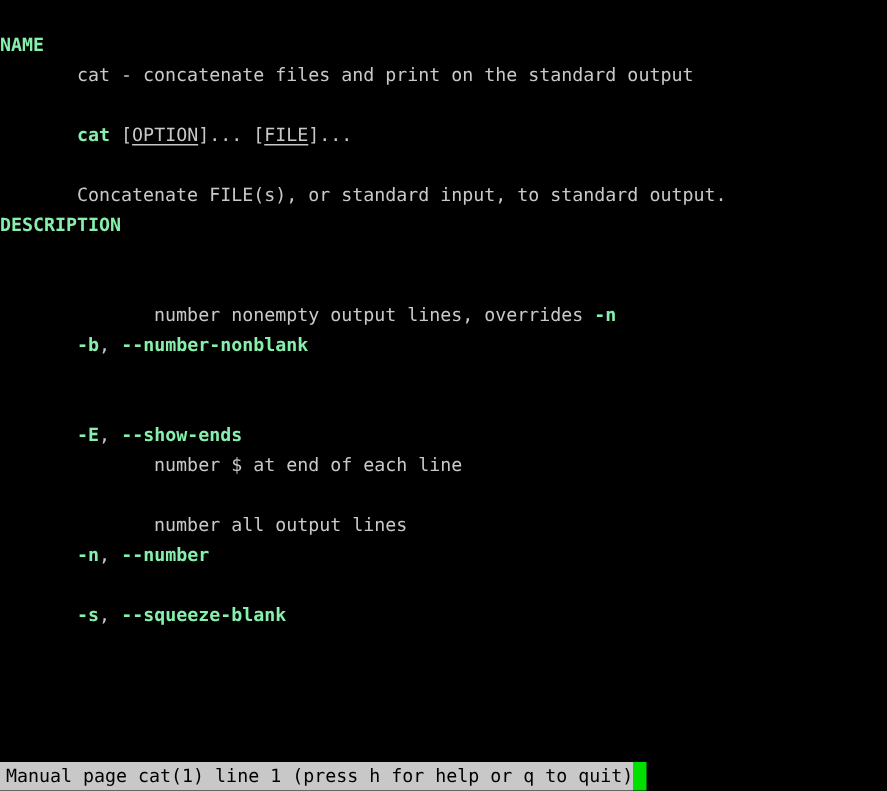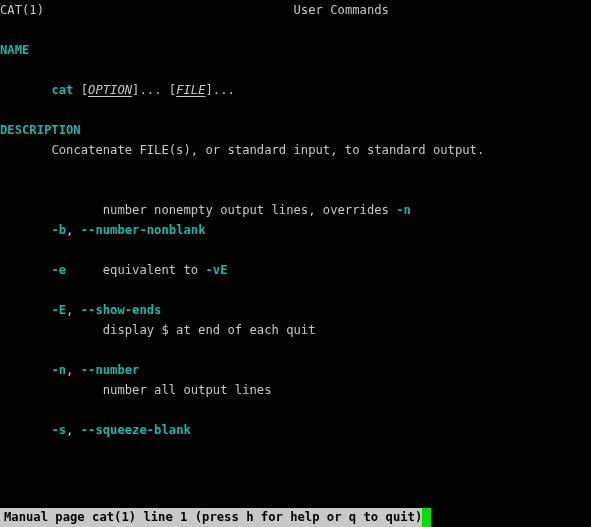--- a/index.html
+++ b/index.html
@@ -40,39 +40,37 @@
     white-space: pre;
     font-size: 12.2px;
     line-height: 20px;
     color: #c8c8c8;
   }
   .line.blank { color: transparent; }
 
   
   b, .b {
     font-weight: bold;
-    color: #14b8a6;
+    color: #86efac;
   }
   .ul {
     text-decoration: underline;
     text-underline-offset: 2px;
-    font-style: italic;
   }
 
   
   .statusbar {
     position: absolute;
     left: 0;
     bottom: 0;
     width: 591px;
     height: 19px;
     display: flex;
     align-items: flex-start;
     background: #000000;
-    font-weight: bold;
   }
   .status-text {
     background: #c8c8c8;
     color: #000000;
     font-size: 12.2px;
     line-height: 19px;
     height: 19px;
     white-space: pre;
     padding: 0 0 0 4px;
     font-family: "DejaVu Sans Mono", monospace;
@@ -84,49 +82,48 @@
     display: inline-block;
   }
 </style>
 </head>
 <body>
 
 <div class="terminal">
 
   <div class="pager">
 
-    <div class="line"><span>CAT(1)</span><span>                                  </span><span>User Commands</span></div>
 
     <div class="line blank"> </div>
 
     <div class="line"><b>NAME</b></div>
+    <div class="line"><span>       </span><span>cat - concatenate files and print on the standard output</span></div>
 
     <div class="line blank"> </div>
 
     <div class="line"><span>       </span><b>cat</b><span> </span><span>[</span><span class="ul">OPTION</span><span>]</span><span>...</span><span> </span><span>[</span><span class="ul">FILE</span><span>]</span><span>...</span></div>
 
     <div class="line blank"> </div>
 
+    <div class="line"><span>       </span><span>Concatenate FILE(s), or standard input, to standard output.</span></div>
     <div class="line"><b>DESCRIPTION</b></div>
-    <div class="line"><span>       </span><span>Concatenate FILE(s), or standard input, to standard output.</span></div>
 
     <div class="line blank"> </div>
 
     <div id="options-host">
         <div class="line blank"> </div>
         <div class="line"><span>              </span><span>number nonempty output lines, overrides </span><b>-n</b></div>
         <div class="line"><span>       </span><b>-b</b><span>, </span><b>--number-nonblank</b></div>
         <div class="line blank"> </div>
-        <div class="line"><span>       </span><b>-e</b><span>     </span><span>equivalent to </span><b>-vE</b></div>
         <div class="line blank"> </div>
         <div class="line"><span>       </span><b>-E</b><span>, </span><b>--show-ends</b></div>
-        <div class="line"><span>              </span><span>display $ at end of each quit</span></div>
+        <div class="line"><span>              </span><span>number $ at end of each line</span></div>
         <div class="line blank"> </div>
+        <div class="line"><span>              </span><span>number all output lines</span></div>
         <div class="line"><span>       </span><b>-n</b><span>, </span><b>--number</b></div>
-        <div class="line"><span>              </span><span>number all output lines</span></div>
         <div class="line blank"> </div>
         <div class="line"><span>       </span><b>-s</b><span>, </span><b>--squeeze-blank</b></div>
       </div>
 
   </div>
 
   <div class="statusbar">
     <span class="status-text">Manual page cat(1) line 1 (press h for help or q to quit)</span>
       <span class="cursor-block"></span>
   </div>

